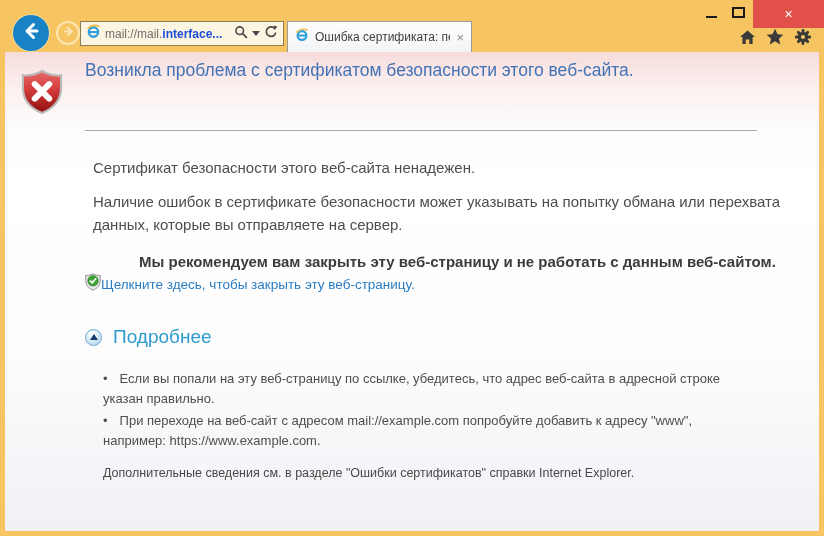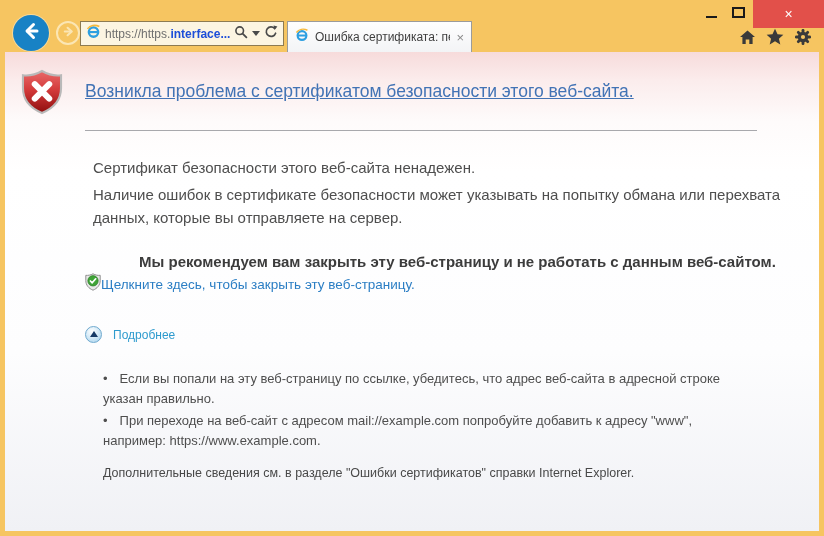--- a/index.html
+++ b/index.html
@@ -66,27 +66,27 @@
   .toolbar-icons .ticon { width:18px; height:18px; display:flex; align-items:center; justify-content:center; cursor:pointer; }
   
   .page {
     position:absolute; left:5px; right:5px; top:52px; bottom:5px;
     background:linear-gradient(180deg,
       #F7DBDB 0px, #FBECEC 28px, #FEFBFB 70px, #FFFFFF 120px,
       #FDFDFE 300px, #F0F1F5 100%);
   }
   .err-shield { position:absolute; left:16px; top:17px; }
   .page-heading {
-    position:absolute; left:80px; top:29px; width:680px;
-    font-size:17.5px; color:#4273B5;text-decoration:underline;
+    position:absolute; left:80px; top:8px; width:680px;
+    font-size:17.5px; color:#4273B5;
   }
   .divider { position:absolute; left:80px; top:78px; width:672px; height:1px; background:#A8A8AC; }
   .ptext { position:absolute; left:80px; width:700px; font-size:15px; color:#4E4E4E; line-height:1.55; margin:8px; }
   .p-intro { top:96px; }
-  .p-warning { top:123px; }
+  .p-warning { top:130px; }
   .p-rec { top:190px; font-weight:700; color:#3C3C3C;padding-left:46px; }
   .close-link-row {
     position:absolute; left:80px; top:221px;
     display:flex; align-items:center; cursor:pointer;
   }
   .close-link { font-size:13.5px; color:#2B7EC4; }
   .details-row {
     position:absolute; left:80px; top:274px;
     display:flex; align-items:center; gap:11px;
   }
@@ -95,21 +95,21 @@
     background:radial-gradient(circle at 40% 30%, #FFFFFF, #BBDDF2 75%, #9CC9E8);
     border:1px solid #6FA9CE;
     display:flex; align-items:center; justify-content:center;
     cursor:pointer;
   }
   .tri-up {
     width:0; height:0; border-left:4px solid transparent;
     border-right:4px solid transparent; border-bottom:6px solid #173A66;
     margin-top:-1px;
   }
-  .details-label { font-size:12px; color:#2E9BCE; cursor:pointer; }
+  .details-label { font-size:19px; color:#2E9BCE; cursor:pointer; }
   .details {
     position:absolute; left:98px; top:311px; width:652px;
     font-size:13px; color:#4E4E4E; line-height:1.5;margin-top:6px;
   }
   .details p { margin:0 0 3px 0; }
   .bullet-char { margin-right:12px; }
   .note { margin-top:14px !important; font-size:12.5px; color:#484848; }
 </style>
 </head>
 <body>
@@ -137,21 +137,21 @@
     </div>
 
     <div class="addressbar">
       <span>
         <svg width="15" height="15" viewBox="0 0 16 16">
             <circle cx="8" cy="8.6" r="5" stroke="#2E9FE0" stroke-width="2.5" fill="none"></circle>
             <line x1="3.2" y1="8.6" x2="12.8" y2="8.6" stroke="#2E9FE0" stroke-width="2.3"></line>
             <path d="M1.6 5.2 C4.4 1.4 9.6 0.4 14.2 2.6" stroke="#F6B93B" stroke-width="1.7" fill="none"></path>
           </svg>
       </span>
-      <span class="url"><span class="scheme">https://https.</span><span class="domain">interface...</span></span>
+      <span class="url"><span class="scheme">mail://mail.</span><span class="domain">interface...</span></span>
       <span class="addr-icons">
         <span>
           <svg width="14" height="14" viewBox="0 0 14 14">
               <circle cx="5.7" cy="5.7" r="3.8" stroke="#4A4A4A" stroke-width="1.6" fill="none"></circle>
               <line x1="8.6" y1="8.6" x2="12.4" y2="12.4" stroke="#4A4A4A" stroke-width="1.8" stroke-linecap="round"></line>
             </svg>
         </span>
         <span class="caret-down"></span>
         <span>
           <svg width="14" height="14" viewBox="0 0 14 14">

